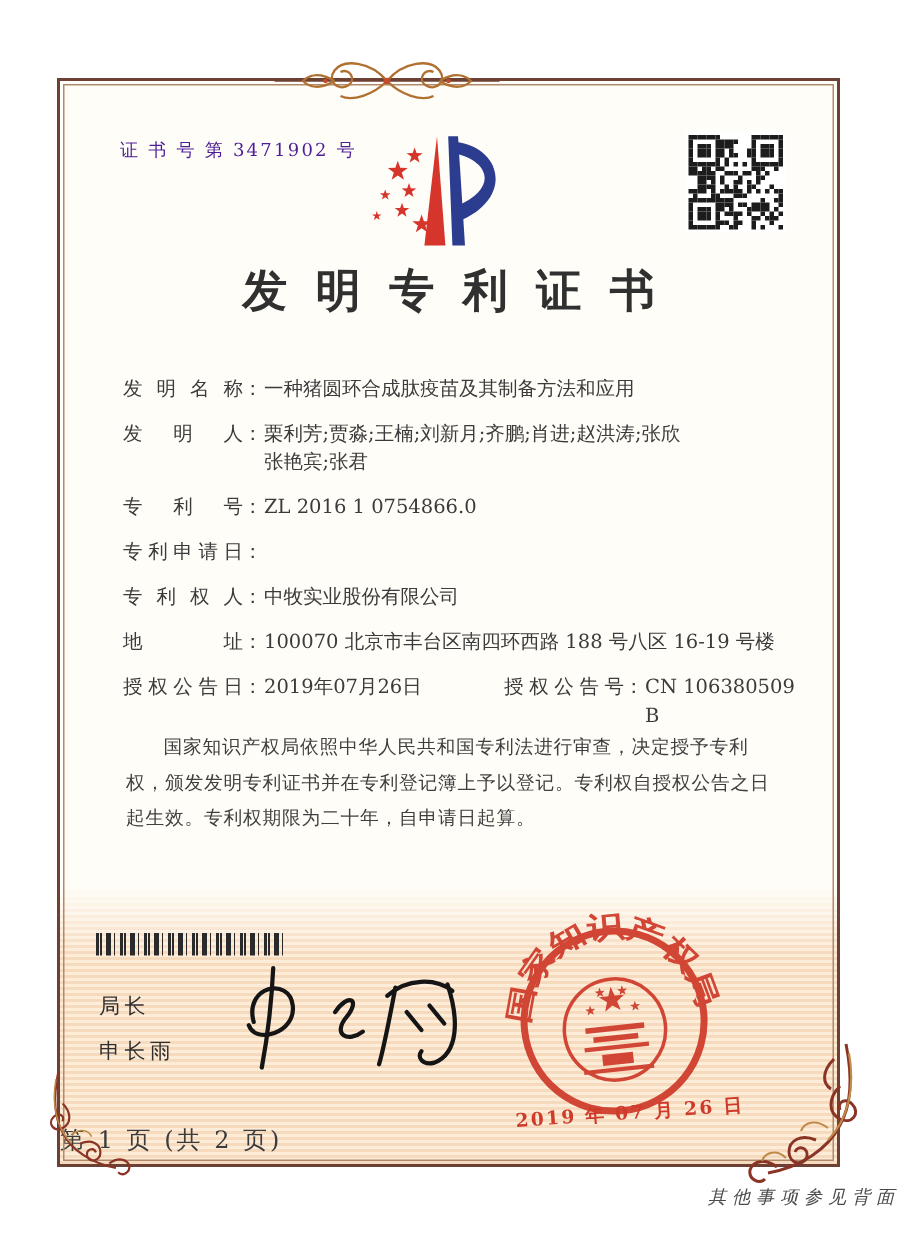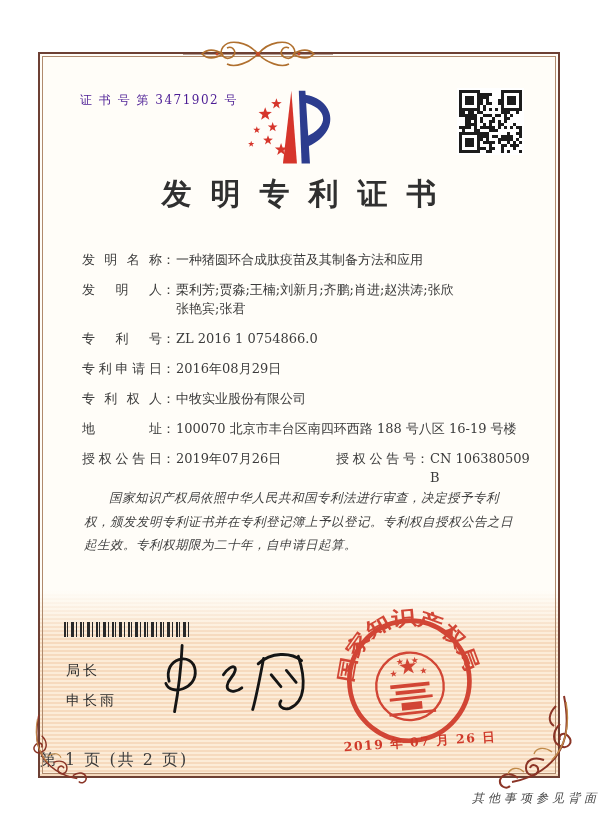--- a/index.html
+++ b/index.html
@@ -35,21 +35,21 @@
   .fields{position:absolute;left:42px;right:26px;top:196px;font-size:13px;color:#3b3b3b;z-index:3;}
   .frow{display:flex;margin-bottom:11px;line-height:19px;}
   .flabel{flex:0 0 80px;text-align:justify;text-align-last:justify;}
   .fcolon{flex:0 0 14px;}
   .fvalue{flex:1;white-space:pre-line;}
   .gvalue{flex:0 0 152px;}
   .glabel2{flex:0 0 80px;text-align:justify;text-align-last:justify;margin-left:8px;}
   
   .legal{
     position:absolute;left:44px;right:36px;top:432px;z-index:3;
-    font-size:12.5px;line-height:1.88;color:#3f3f3f;font-style:italic;letter-spacing:.5px;
+    font-size:12.5px;line-height:1.88;color:#3f3f3f;letter-spacing:.5px;
   }
   .legal p{margin:0;text-indent:2em;}
   
   .band{
     position:absolute;left:0;right:0;bottom:0;height:186px;z-index:1;
     background:repeating-linear-gradient(180deg,#f6dabe 0 2px,#fcecd8 2px 4px);
   }
   .band::before{
     content:"";position:absolute;left:0;right:0;top:0;height:46px;
     background:linear-gradient(180deg,#fffdf8 0%,rgba(255,253,248,0) 100%);
@@ -584,21 +584,20 @@
 张艳宾;张君</span>
     </div>
     <div class="frow">
       <span class="flabel">专利号</span>
         <span class="fcolon">：</span>
         <span class="fvalue">ZL 2016 1 0754866.0</span>
     </div>
     <div class="frow">
       <span class="flabel">专利申请日</span>
         <span class="fcolon">：</span>
-        <span class="fvalue">2016年08月29日</span>
     </div>
     <div class="frow">
       <span class="flabel">专利权人</span>
         <span class="fcolon">：</span>
         <span class="fvalue">中牧实业股份有限公司</span>
     </div>
     <div class="frow">
       <span class="flabel">地址</span>
         <span class="fcolon">：</span>
         <span class="fvalue">100070 北京市丰台区南四环西路 188 号八区 16-19 号楼</span>

